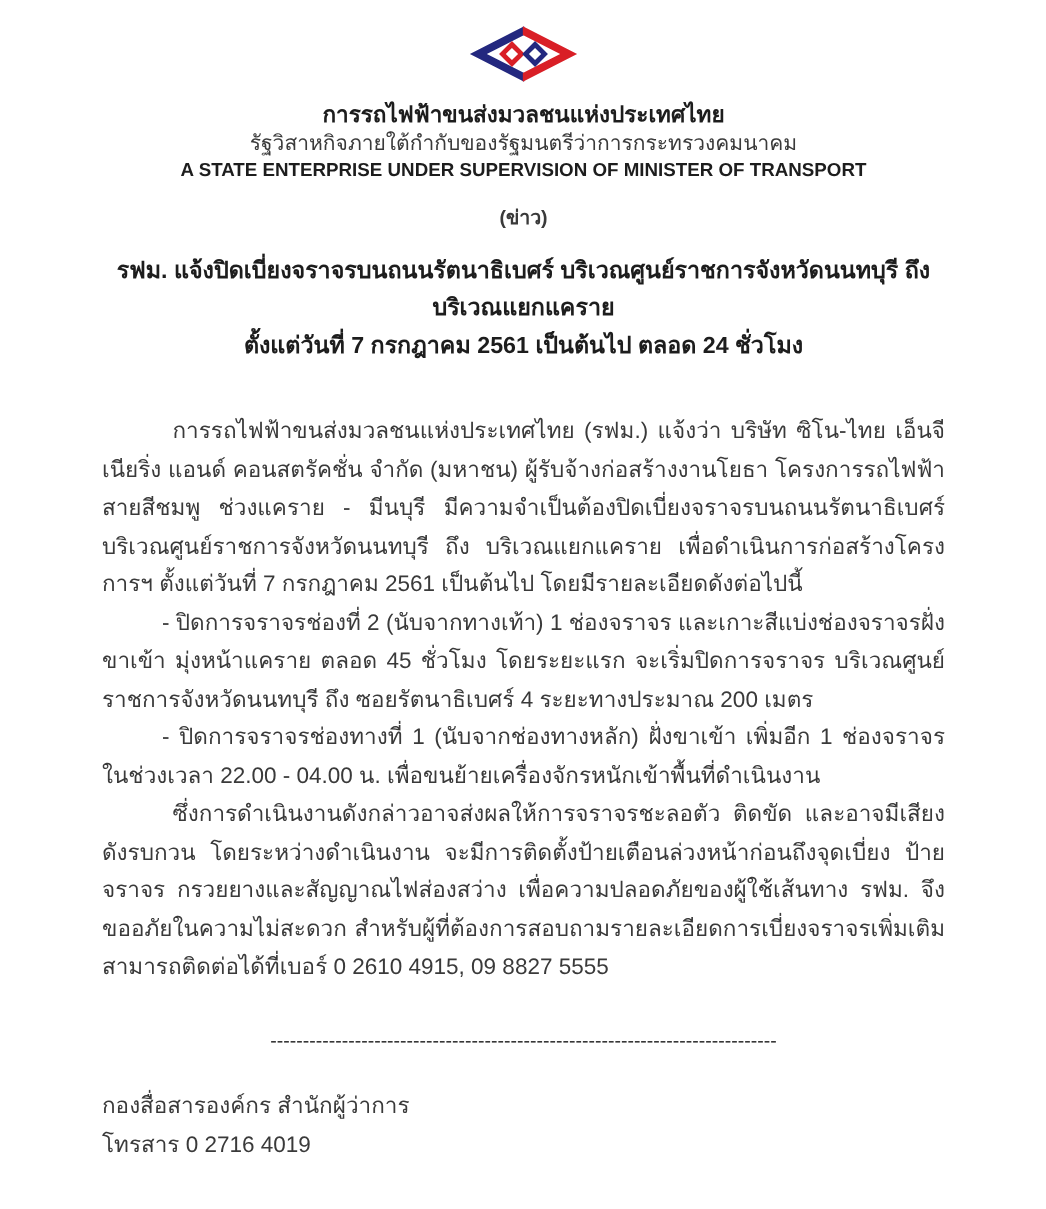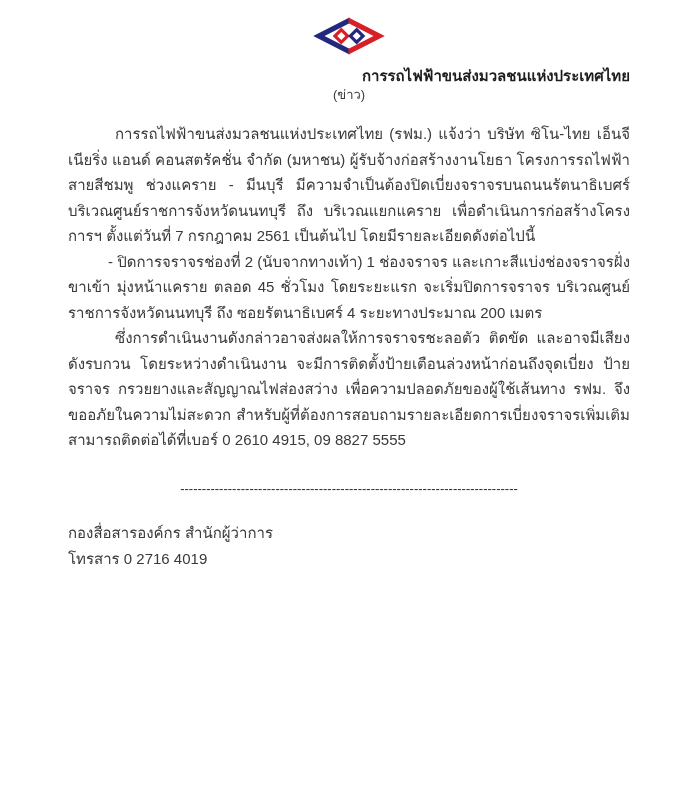--- a/index.html
+++ b/index.html
@@ -34,21 +34,20 @@
     display:inline-block;
   }
   .fill-navy{fill:var(--navy);}
   .fill-red{fill:var(--red);}
   .header-block{text-align:center;}
   .org-th{
     font-size:15px;
     font-weight:bold;
     color:var(--heading);
     line-height:18px;
-    text-align:right;
   }
   .org-en{
     font-size:13.5px;
     font-weight:bold;
     color:var(--heading);
     line-height:17px;
   }
   .sup-th{
     font-size:14px;
     line-height:17px;
@@ -57,32 +56,33 @@
   .sup-en{
     font-size:12.5px;
     font-weight:bold;
     color:var(--heading);
     line-height:16px;
     margin-top:1px;
   }
   .doc-type{
     font-size:13px;
     line-height:16px;
-    margin-top:2px;
+    margin-top:16px;
+    font-weight:bold;
   }
   .headline{
     text-align:center;
     font-weight:bold;
     color:var(--heading);
     font-size:15.5px;
     line-height:25px;
     margin-top:15px;
   }
   .body-block{
-    margin-top:18px;
+    margin-top:32px;
     font-size:15px;
     line-height:25.5px;
     text-align:justify;
   }
   .body-block p{margin:0;}
   .para-indent{text-indent:47px;}
   .para-bullet{text-indent:40px;}
   .separator{
     text-align:center;
     margin-top:28px;
@@ -112,29 +112,34 @@
       <polygon class="fill-red" points="94,4 174,45 94,86 94,73 149,45 94,17"></polygon>
 
       <path class="fill-red" fill-rule="evenodd" d="M78,26 L97,45 L78,64 L59,45 Z M78,36 L87,45 L78,54 L69,45 Z"></path>
 
       <path class="fill-navy" fill-rule="evenodd" d="M112,26 L131,45 L112,64 L93,45 Z M112,36 L121,45 L112,54 L103,45 Z"></path>
     </svg>
   </div>
 
   <div class="header-block">
     <div class="org-th">การรถไฟฟ้าขนส่งมวลชนแห่งประเทศไทย</div>
+    <div class="sup-th">รัฐวิสาหกิจภายใต้กำกับของรัฐมนตรีว่าการกระทรวงคมนาคม</div>
+    <div class="sup-en">A STATE ENTERPRISE UNDER SUPERVISION OF MINISTER OF TRANSPORT</div>
     <div class="doc-type">(ข่าว)</div>
   </div>
 
   <div class="headline">
+    <div>รฟม. แจ้งปิดเบี่ยงจราจรบนถนนรัตนาธิเบศร์ บริเวณศูนย์ราชการจังหวัดนนทบุรี ถึง บริเวณแยกแคราย</div>
+    <div>ตั้งแต่วันที่ 7 กรกฎาคม 2561 เป็นต้นไป ตลอด 24 ชั่วโมง</div>
   </div>
 
   <div class="body-block">
     <p class="para-indent">การรถไฟฟ้าขนส่งมวลชนแห่งประเทศไทย (รฟม.) แจ้งว่า บริษัท ซิโน-ไทย เอ็นจีเนียริ่ง แอนด์ คอนสตรัคชั่น จำกัด (มหาชน) ผู้รับจ้างก่อสร้างงานโยธา โครงการรถไฟฟ้าสายสีชมพู ช่วงแคราย - มีนบุรี มีความจำเป็นต้องปิดเบี่ยงจราจรบนถนนรัตนาธิเบศร์ บริเวณศูนย์ราชการจังหวัดนนทบุรี ถึง บริเวณแยกแคราย เพื่อดำเนินการก่อสร้างโครงการฯ ตั้งแต่วันที่ 7 กรกฎาคม 2561 เป็นต้นไป โดยมีรายละเอียดดังต่อไปนี้</p>
     <p class="para-bullet">- ปิดการจราจรช่องที่ 2 (นับจากทางเท้า) 1 ช่องจราจร และเกาะสีแบ่งช่องจราจรฝั่งขาเข้า มุ่งหน้าแคราย ตลอด 45 ชั่วโมง โดยระยะแรก จะเริ่มปิดการจราจร บริเวณศูนย์ราชการจังหวัดนนทบุรี ถึง ซอยรัตนาธิเบศร์ 4 ระยะทางประมาณ 200 เมตร</p>
+    <p class="para-bullet">- ปิดการจราจรช่องทางที่ 1 (นับจากช่องทางหลัก) ฝั่งขาเข้า เพิ่มอีก 1 ช่องจราจร ในช่วงเวลา 22.00 - 04.00 น. เพื่อขนย้ายเครื่องจักรหนักเข้าพื้นที่ดำเนินงาน</p>
     <p class="para-indent">ซึ่งการดำเนินงานดังกล่าวอาจส่งผลให้การจราจรชะลอตัว ติดขัด และอาจมีเสียงดังรบกวน โดยระหว่างดำเนินงาน จะมีการติดตั้งป้ายเตือนล่วงหน้าก่อนถึงจุดเบี่ยง ป้ายจราจร กรวยยางและสัญญาณไฟส่องสว่าง เพื่อความปลอดภัยของผู้ใช้เส้นทาง รฟม. จึงขออภัยในความไม่สะดวก สำหรับผู้ที่ต้องการสอบถามรายละเอียดการเบี่ยงจราจรเพิ่มเติม สามารถติดต่อได้ที่เบอร์ 0 2610 4915, 09 8827 5555</p>
   </div>
 
   <div class="separator">------------------------------------------------------------------------------</div>
 
   <div class="footer-block">
     <div>กองสื่อสารองค์กร สำนักผู้ว่าการ</div>
     <div>โทรสาร 0 2716 4019</div>
 
   </div>

